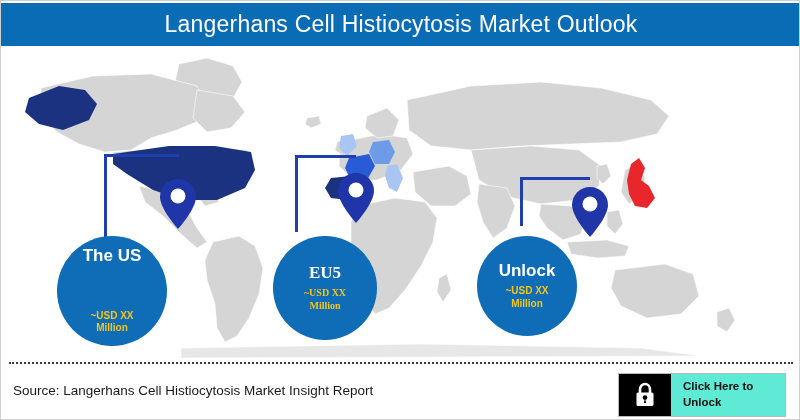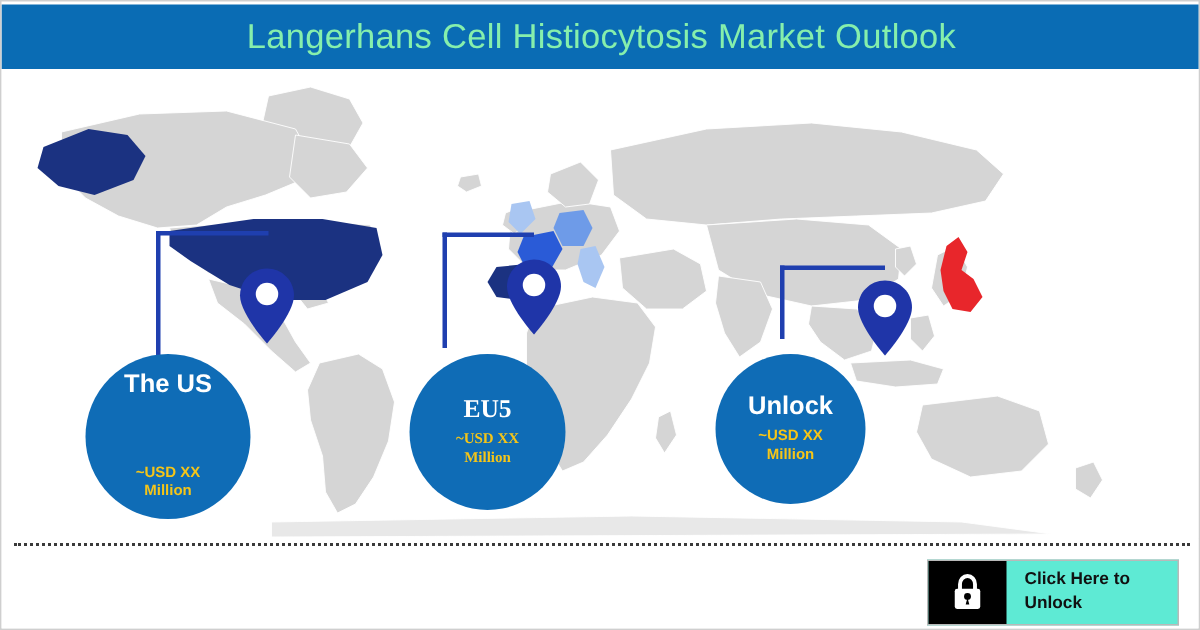--- a/index.html
+++ b/index.html
@@ -26,21 +26,21 @@
     left: 0;
     top: 2px;
     width: 800px;
     height: 43px;
     background: #0A6CB4;
     display: flex;
     align-items: center;
     justify-content: center;
   }
   .header-title {
-    color: #86efac;
+    color: #ffffff;
     font-size: 23px;
     font-weight: 400;
     letter-spacing: 0.2px;
     white-space: nowrap;
   }
 
   
   .map-stage {
     position: absolute;
     left: 0;
@@ -306,20 +306,21 @@
     <div class="bubble bubble-jp">
       <div class="bubble-region">Unlock</div>
       <div class="bubble-value">~USD XX
 Million</div>
     </div>
 
   </div>
 
   <div class="footer">
     <div class="footer-divider"></div>
+    <div class="source-text">Source: Langerhans Cell Histiocytosis Market Insight Report</div>
   </div>
 
   <div class="unlock-button">
     <div class="unlock-icon-box">
       <svg width="22" height="26" viewBox="0 0 22 26">
         <path d="M6 11 L6 7.5 C6 4.4 8.2 2 11 2 C13.8 2 16 4.4 16 7.5 L16 11" fill="none" stroke="#FFFFFF" stroke-width="2.6"></path>
         <rect x="2.5" y="10.5" width="17" height="13.5" rx="1.6" fill="#FFFFFF"></rect>
         <circle cx="11" cy="15.6" r="2.3" fill="#000000"></circle>
         <path d="M11 16.4 L12.2 21 L9.8 21 Z" fill="#000000"></path>
       </svg>

